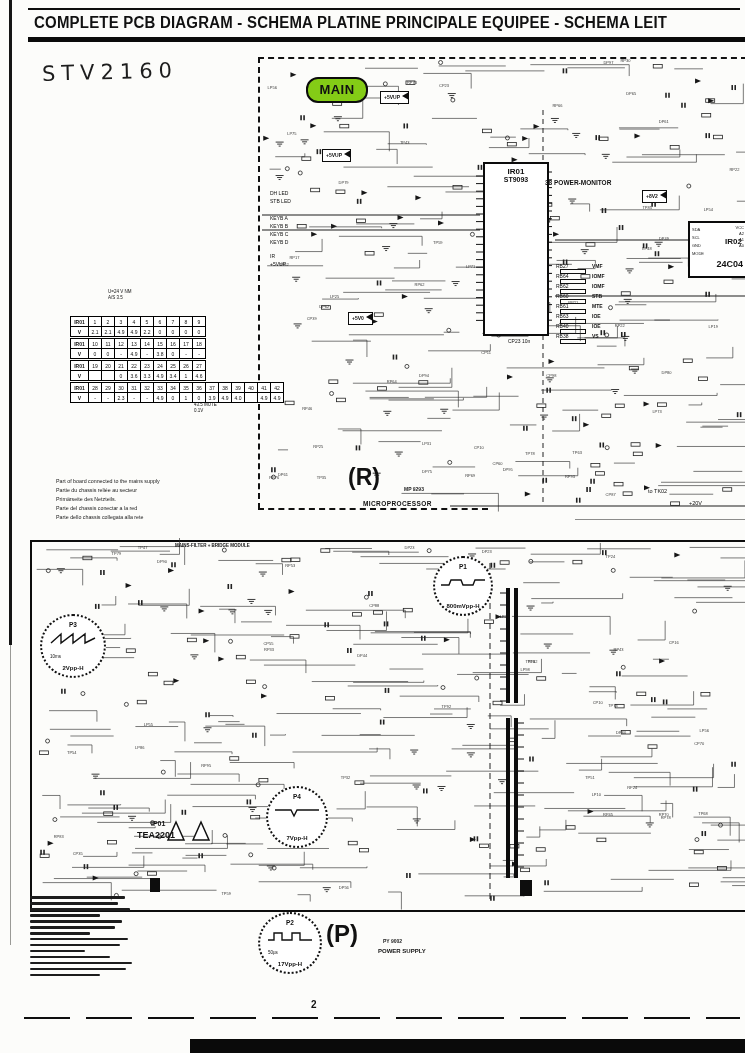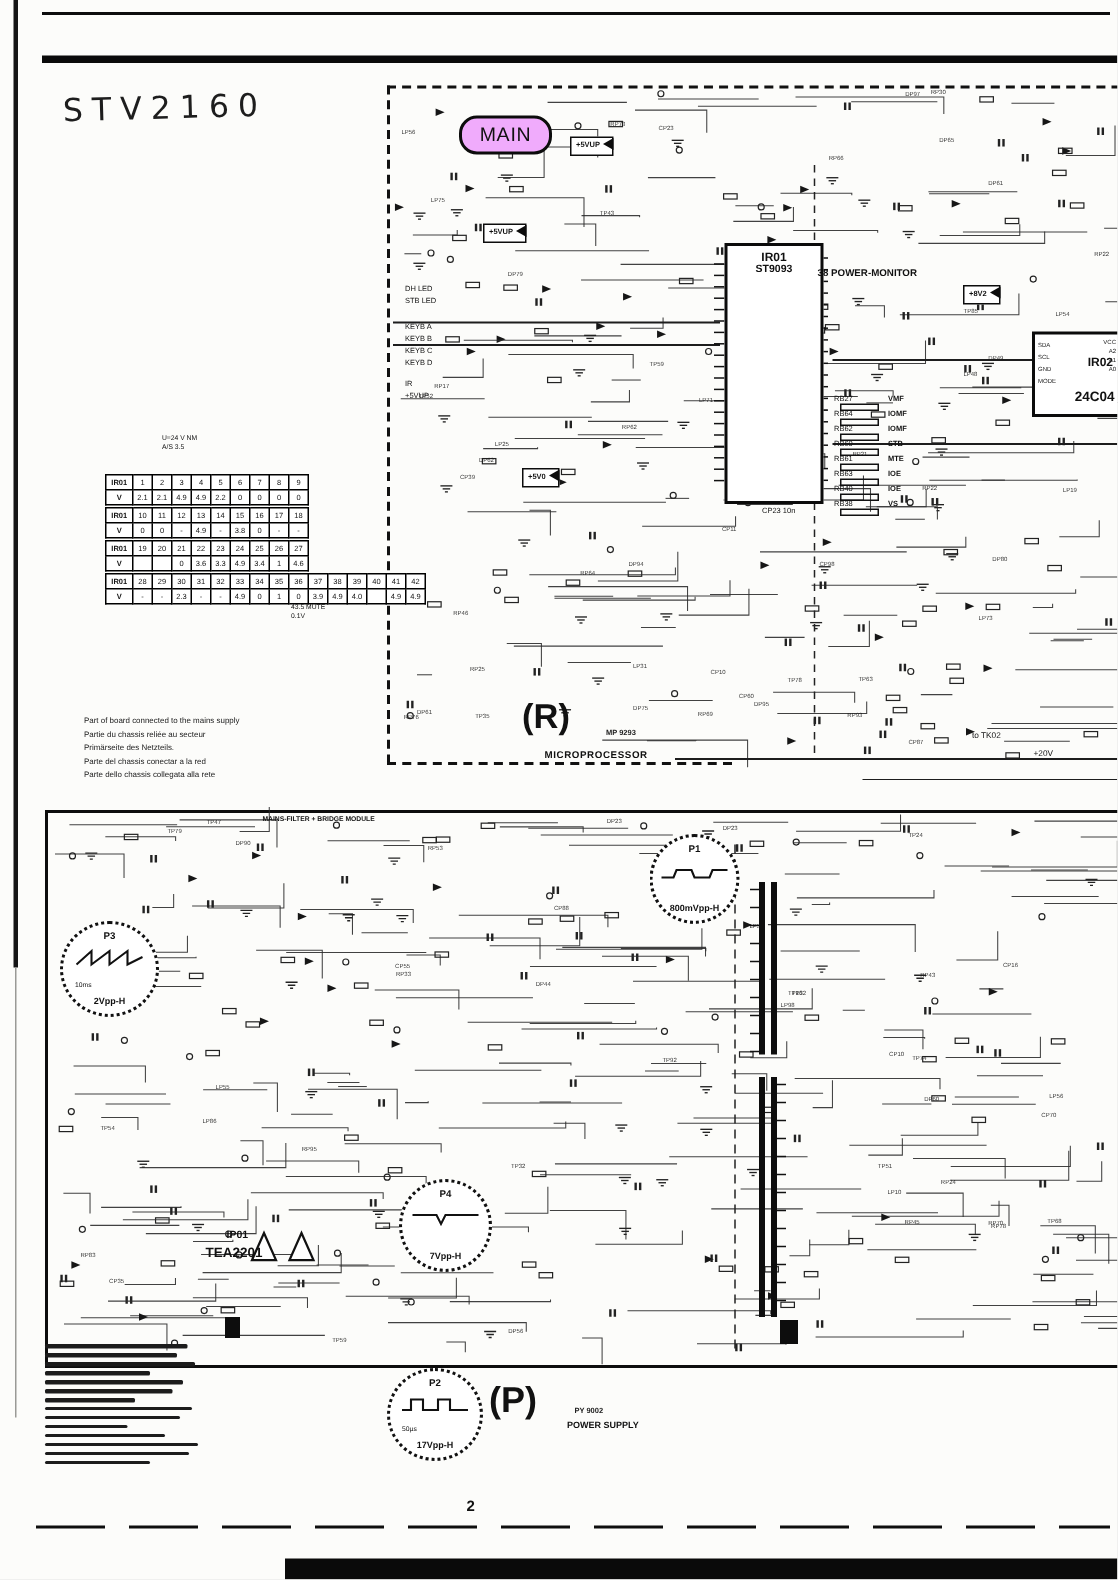--- a/index.html
+++ b/index.html
@@ -16,22 +16,22 @@
   #left-scanline2{left:10px;top:645px;width:1px;height:300px;background:#9a9a96;}
   
   #handwritten{left:42px;top:60px;font-size:21px;letter-spacing:6px;color:#1d1d1d;
                font-family:"DejaVu Sans",sans-serif;transform:rotate(-1.6deg);}
   #page-label{left:46px;top:132px;font-size:28px;font-weight:bold;letter-spacing:2px;}
   
   #r-box{left:258px;top:57px;width:487px;height:450px;border-left:2px dashed #111;
          border-top:2px dashed #111;}
   #r-box-bottom{left:258px;top:508px;width:230px;height:0;border-top:2px dashed #111;}
   #main-oval{left:306px;top:77px;width:58px;height:22px;border:2.5px solid #0c0c0c;
-             border-radius:12px;text-align:center;font-weight:normal;font-size:13px;
-             line-height:21px;background:#f0abfc;letter-spacing:.5px;}
+             border-radius:12px;text-align:center;font-weight:bold;font-size:13px;
+             line-height:21px;background:#84cc16;letter-spacing:.5px;}
   
   #ir01-box{left:483px;top:162px;width:62px;height:170px;border:2.5px solid #0b0b0b;background:#fff;}
   #ir01-ref{left:0;top:3px;width:100%;text-align:center;font-size:8px;font-weight:bold;}
   #ir01-part{left:0;top:12px;width:100%;text-align:center;font-size:7px;font-weight:bold;}
   #ir02-box{left:688px;top:221px;width:56px;height:53px;border:2.5px solid #0b0b0b;background:#fff;}
   #ir02-ref{right:4px;top:14px;font-size:8px;font-weight:bold;position:absolute;}
   #ir02-part{right:3px;top:36px;font-size:9px;font-weight:bold;position:absolute;}
   .pin-lbl{position:absolute;font-size:4px;color:#222;}
   
   #r-tag{left:348px;top:464px;font-size:23px;font-weight:bold;}
@@ -83,20 +83,21 @@
       background:repeating-linear-gradient(90deg,#0e0e0e 0 46px,transparent 46px 62px);}
   #bottom-bar{left:190px;top:1039px;width:555px;height:14px;background:#0a0a0a;}
   svg{position:absolute;left:0;top:0;}
 </style>
 </head>
 <body>
 
 <div id="page">
 
   <div class="abs" id="hdr-rule-top"></div>
+  <div class="abs" id="hdr-title">COMPLETE PCB DIAGRAM - SCHEMA PLATINE PRINCIPALE EQUIPEE - SCHEMA LEIT</div>
   <div class="abs" id="hdr-rule-bot"></div>
   <div class="abs" id="left-scanline"></div>
   <div class="abs" id="left-scanline2"></div>
 
   <div class="abs" id="handwritten">STV2160</div>
 
   <div class="abs" id="r-box"></div>
   <div class="abs" id="r-box-bottom"></div>
   <svg id="tex-top" width="745" height="520">
       <text x="267.5948720071465" y="89.26163333281875" font-size="4" fill="#1c1c1c" font-family="Liberation Sans, sans-serif" opacity="0.9">LP56</text>

